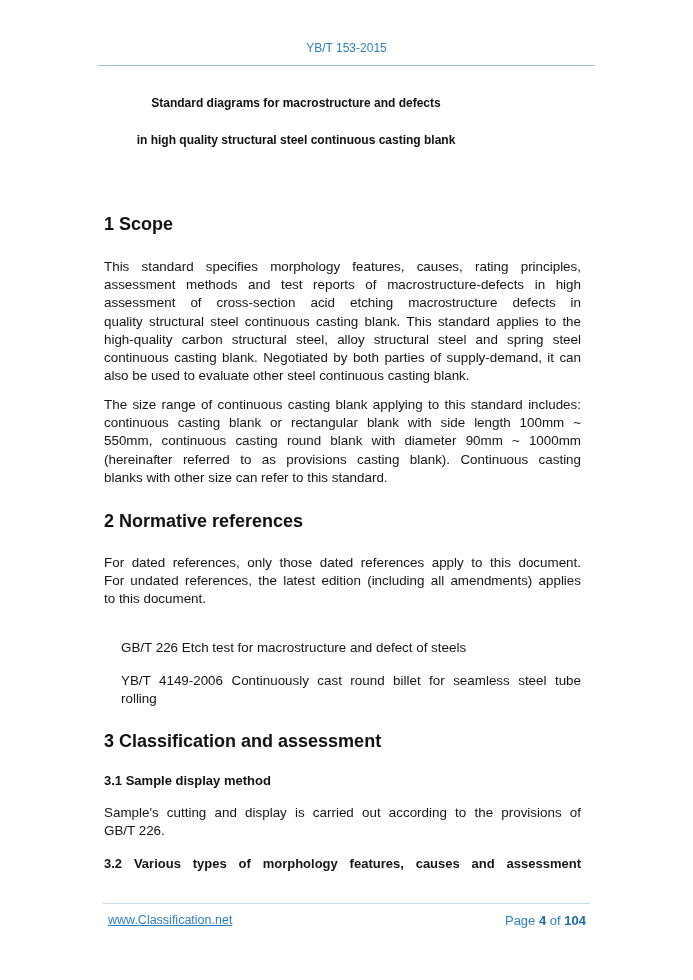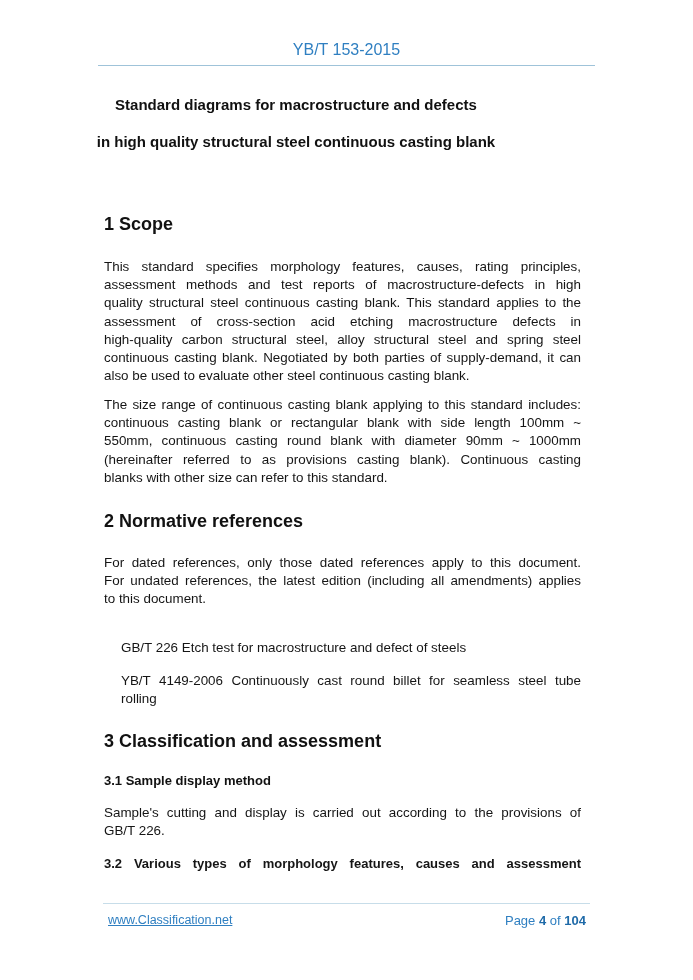--- a/index.html
+++ b/index.html
@@ -2,29 +2,29 @@
 <html><head>
 <meta charset="utf-8">
 <style>
   html, body { margin: 0; padding: 0; background: #ffffff; }
   body {
     width: 693px; height: 980px; position: relative; overflow: hidden;
     font-family: "Liberation Sans", sans-serif; color: #111111;
   }
   .header-code {
     position: absolute; top: 41px; left: 0; width: 693px; text-align: center;
-    font-size: 16px; color: #2f7fc1;
+    font-size: 12px; color: #2f7fc1;
   }
   .header-rule {
     position: absolute; top: 65px; left: 98px; width: 497px; height: 1px;
     background: #9fc3d9;
   }
   .title {
     position: absolute; left: 0; width: 592px; text-align: center;
-    font-weight: bold; font-size: 15px; color: #111;
+    font-weight: bold; font-size: 12px; color: #111;
   }
   .title.l1 { top: 96px; }
   .title.l2 { top: 133px; }
   .h1 {
     position: absolute; left: 104px; font-weight: bold; font-size: 18px; color: #111;
   }
   .h2 {
     position: absolute; left: 104px; font-weight: bold; font-size: 13px; color: #111;
   }
   .para {
@@ -58,22 +58,22 @@
 <div class="header-code">YB/T 153-2015</div>
 <div class="header-rule"></div>
 
 <div class="title l1">Standard diagrams for macrostructure and defects</div>
 <div class="title l2">in high quality structural steel continuous casting blank</div>
 
 <div class="h1" style="top:214px;">1 Scope</div>
 <div class="para" style="top:258px;">
   <span class="ln">This standard specifies morphology features, causes, rating principles,</span>
   <span class="ln">assessment methods and test reports of macrostructure-defects in high</span>
+  <span class="ln">assessment of cross-section acid etching macrostructure defects in</span>
   <span class="ln">quality structural steel continuous casting blank. This standard applies to the</span>
-  <span class="ln">assessment of cross-section acid etching macrostructure defects in</span>
   <span class="ln">high-quality carbon structural steel, alloy structural steel and spring steel</span>
   <span class="ln">continuous casting blank. Negotiated by both parties of supply-demand, it can</span>
   <span class="ln last">also be used to evaluate other steel continuous casting blank.</span>
 </div>
 <div class="para" style="top:396px;">
   <span class="ln">The size range of continuous casting blank applying to this standard includes:</span>
   <span class="ln">continuous casting blank or rectangular blank with side length 100mm ~</span>
   <span class="ln">550mm, continuous casting round blank with diameter 90mm ~ 1000mm</span>
   <span class="ln">(hereinafter referred to as provisions casting blank). Continuous casting</span>
   <span class="ln last">blanks with other size can refer to this standard.</span>

